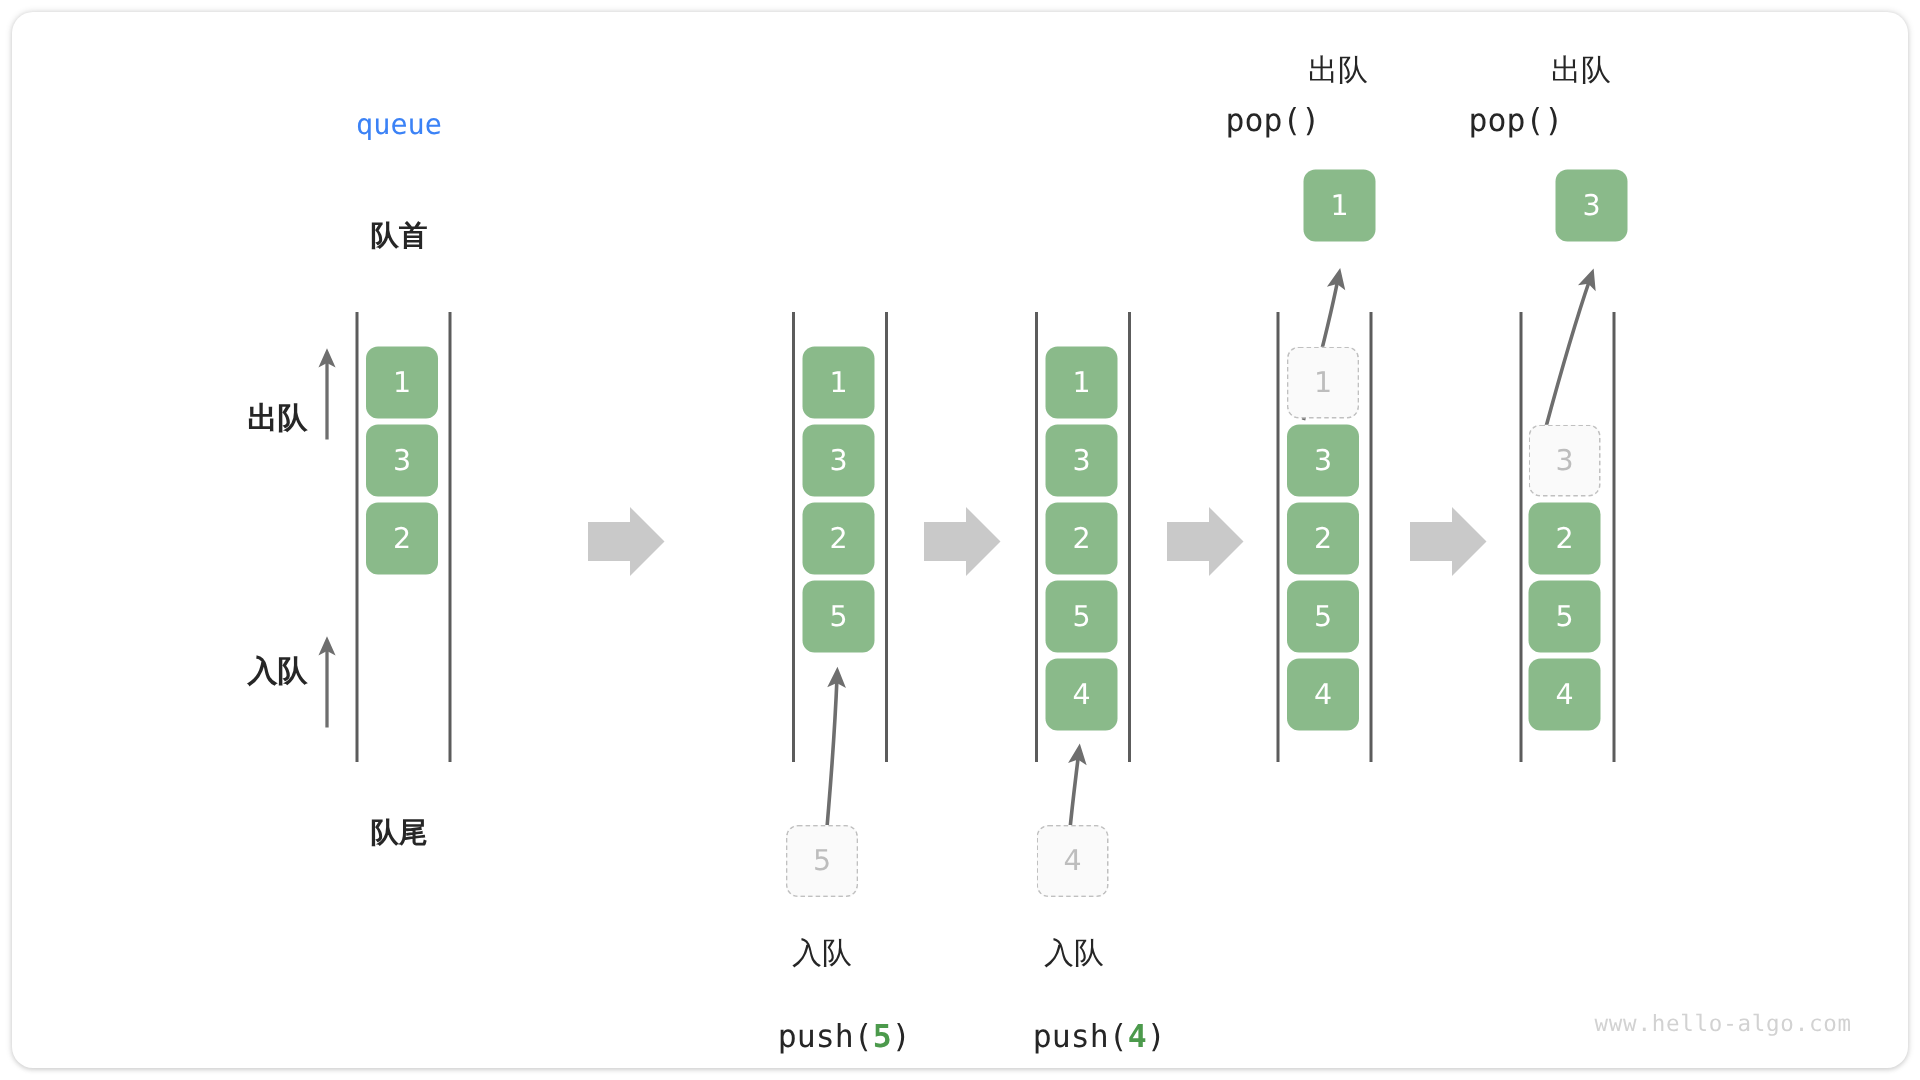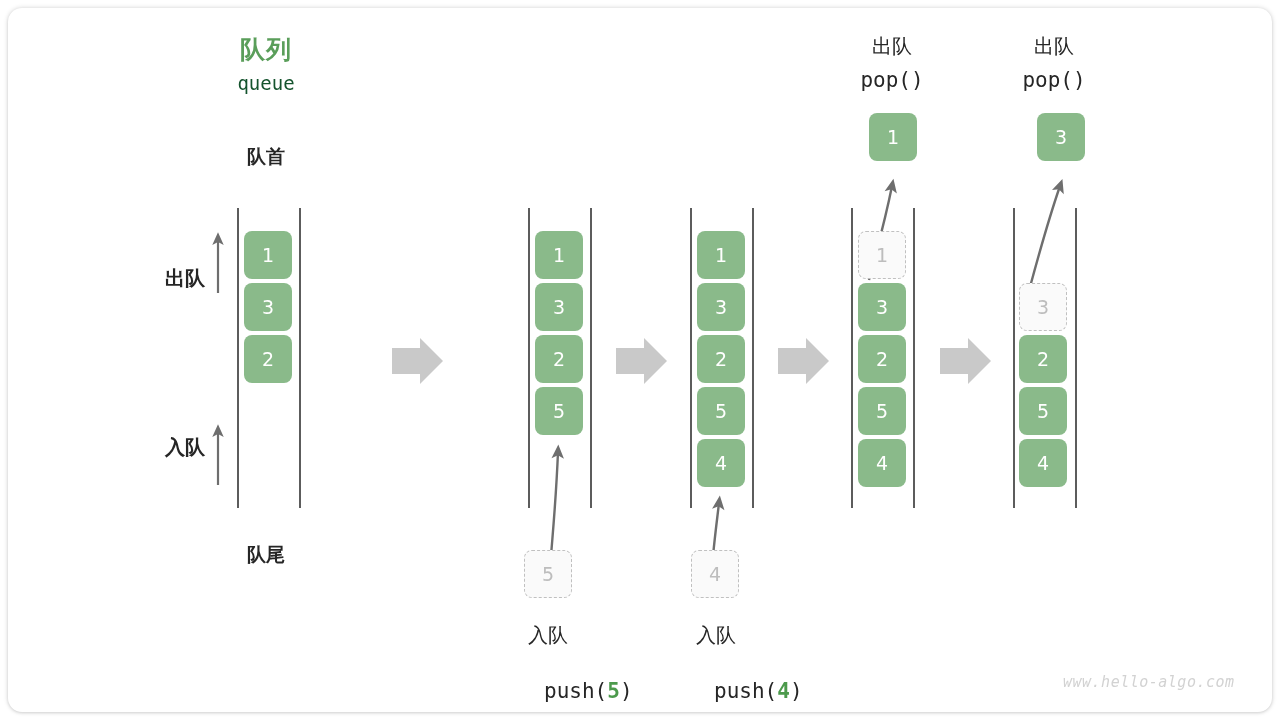--- a/index.html
+++ b/index.html
@@ -37,41 +37,40 @@
   .txt { position: absolute; white-space: pre; }
 
   .title-cn {
     color: #5a9e5a;
     font-weight: bold;
     font-size: 25px;
     letter-spacing: 1px;
     text-align: center;
   }
   .title-en {
-    color: #14532d;
+    color: #3b82f6;
     font-family: "DejaVu Sans Mono", "Liberation Mono", monospace;
     font-size: 19px;
     text-align: center;
   }
   .hdr-cn {
     color: #262626;
     font-weight: bold;
     font-size: 19px;
     text-align: center;
   }
   .op-cn {
     color: #262626;
     font-size: 20px;
     text-align: center;
   }
   .op-code {
     color: #262626;
     font-family: "DejaVu Sans Mono", "Liberation Mono", monospace;
     font-size: 21px;
-    text-align: center;
   }
   .op-code .arg { color: #4c9a4c; font-weight: bold; }
 
   .side-label {
     color: #262626;
     font-weight: bold;
     font-size: 20px;
     text-align: right;
   }
 
@@ -168,21 +167,20 @@
 
   <div class="rail" style="left:690px; top:208px; height:300px;"></div>
   <div class="rail" style="left:752px; top:208px; height:300px;"></div>
 
   <div class="rail" style="left:851px; top:208px; height:300px;"></div>
   <div class="rail" style="left:913px; top:208px; height:300px;"></div>
 
   <div class="rail" style="left:1013px; top:208px; height:300px;"></div>
   <div class="rail" style="left:1075px; top:208px; height:300px;"></div>
 
-  <div class="txt title-cn" style="left:186px; top:33px; width:160px;">队列</div>
   <div class="txt title-en" style="left:186px; top:72px; width:160px;">queue</div>
 
   <div class="txt hdr-cn" style="left:196px; top:144px; width:140px;">队首</div>
   <div class="txt hdr-cn" style="left:196px; top:542px; width:140px;">队尾</div>
 
   <div class="txt side-label" style="left:80px; top:265px; width:125px;">出队</div>
   <div class="txt side-label" style="left:80px; top:434px; width:125px;">入队</div>
 
   <div class="box" style="left:244px; top:231px;">1</div>
   <div class="box" style="left:244px; top:283px;">3</div>
@@ -223,14 +221,14 @@
 
   <div class="txt op-cn" style="left:984px; top:33px; width:140px;">出队</div>
   <div class="txt op-code" style="left:979px; top:68px; width:150px;">pop()</div>
   <div class="box" style="left:1037px; top:113px;">3</div>
 
   <div class="box ghost" style="left:1019px; top:283px;">3</div>
   <div class="box" style="left:1019px; top:335px;">2</div>
   <div class="box" style="left:1019px; top:387px;">5</div>
   <div class="box" style="left:1019px; top:439px;">4</div>
 
-  <div class="txt watermark" style="left:1063px; top:673px;font-style:italic;">www.hello-algo.com</div>
+  <div class="txt watermark" style="left:1063px; top:673px;">www.hello-algo.com</div>
 </div>
 
 </body></html>

